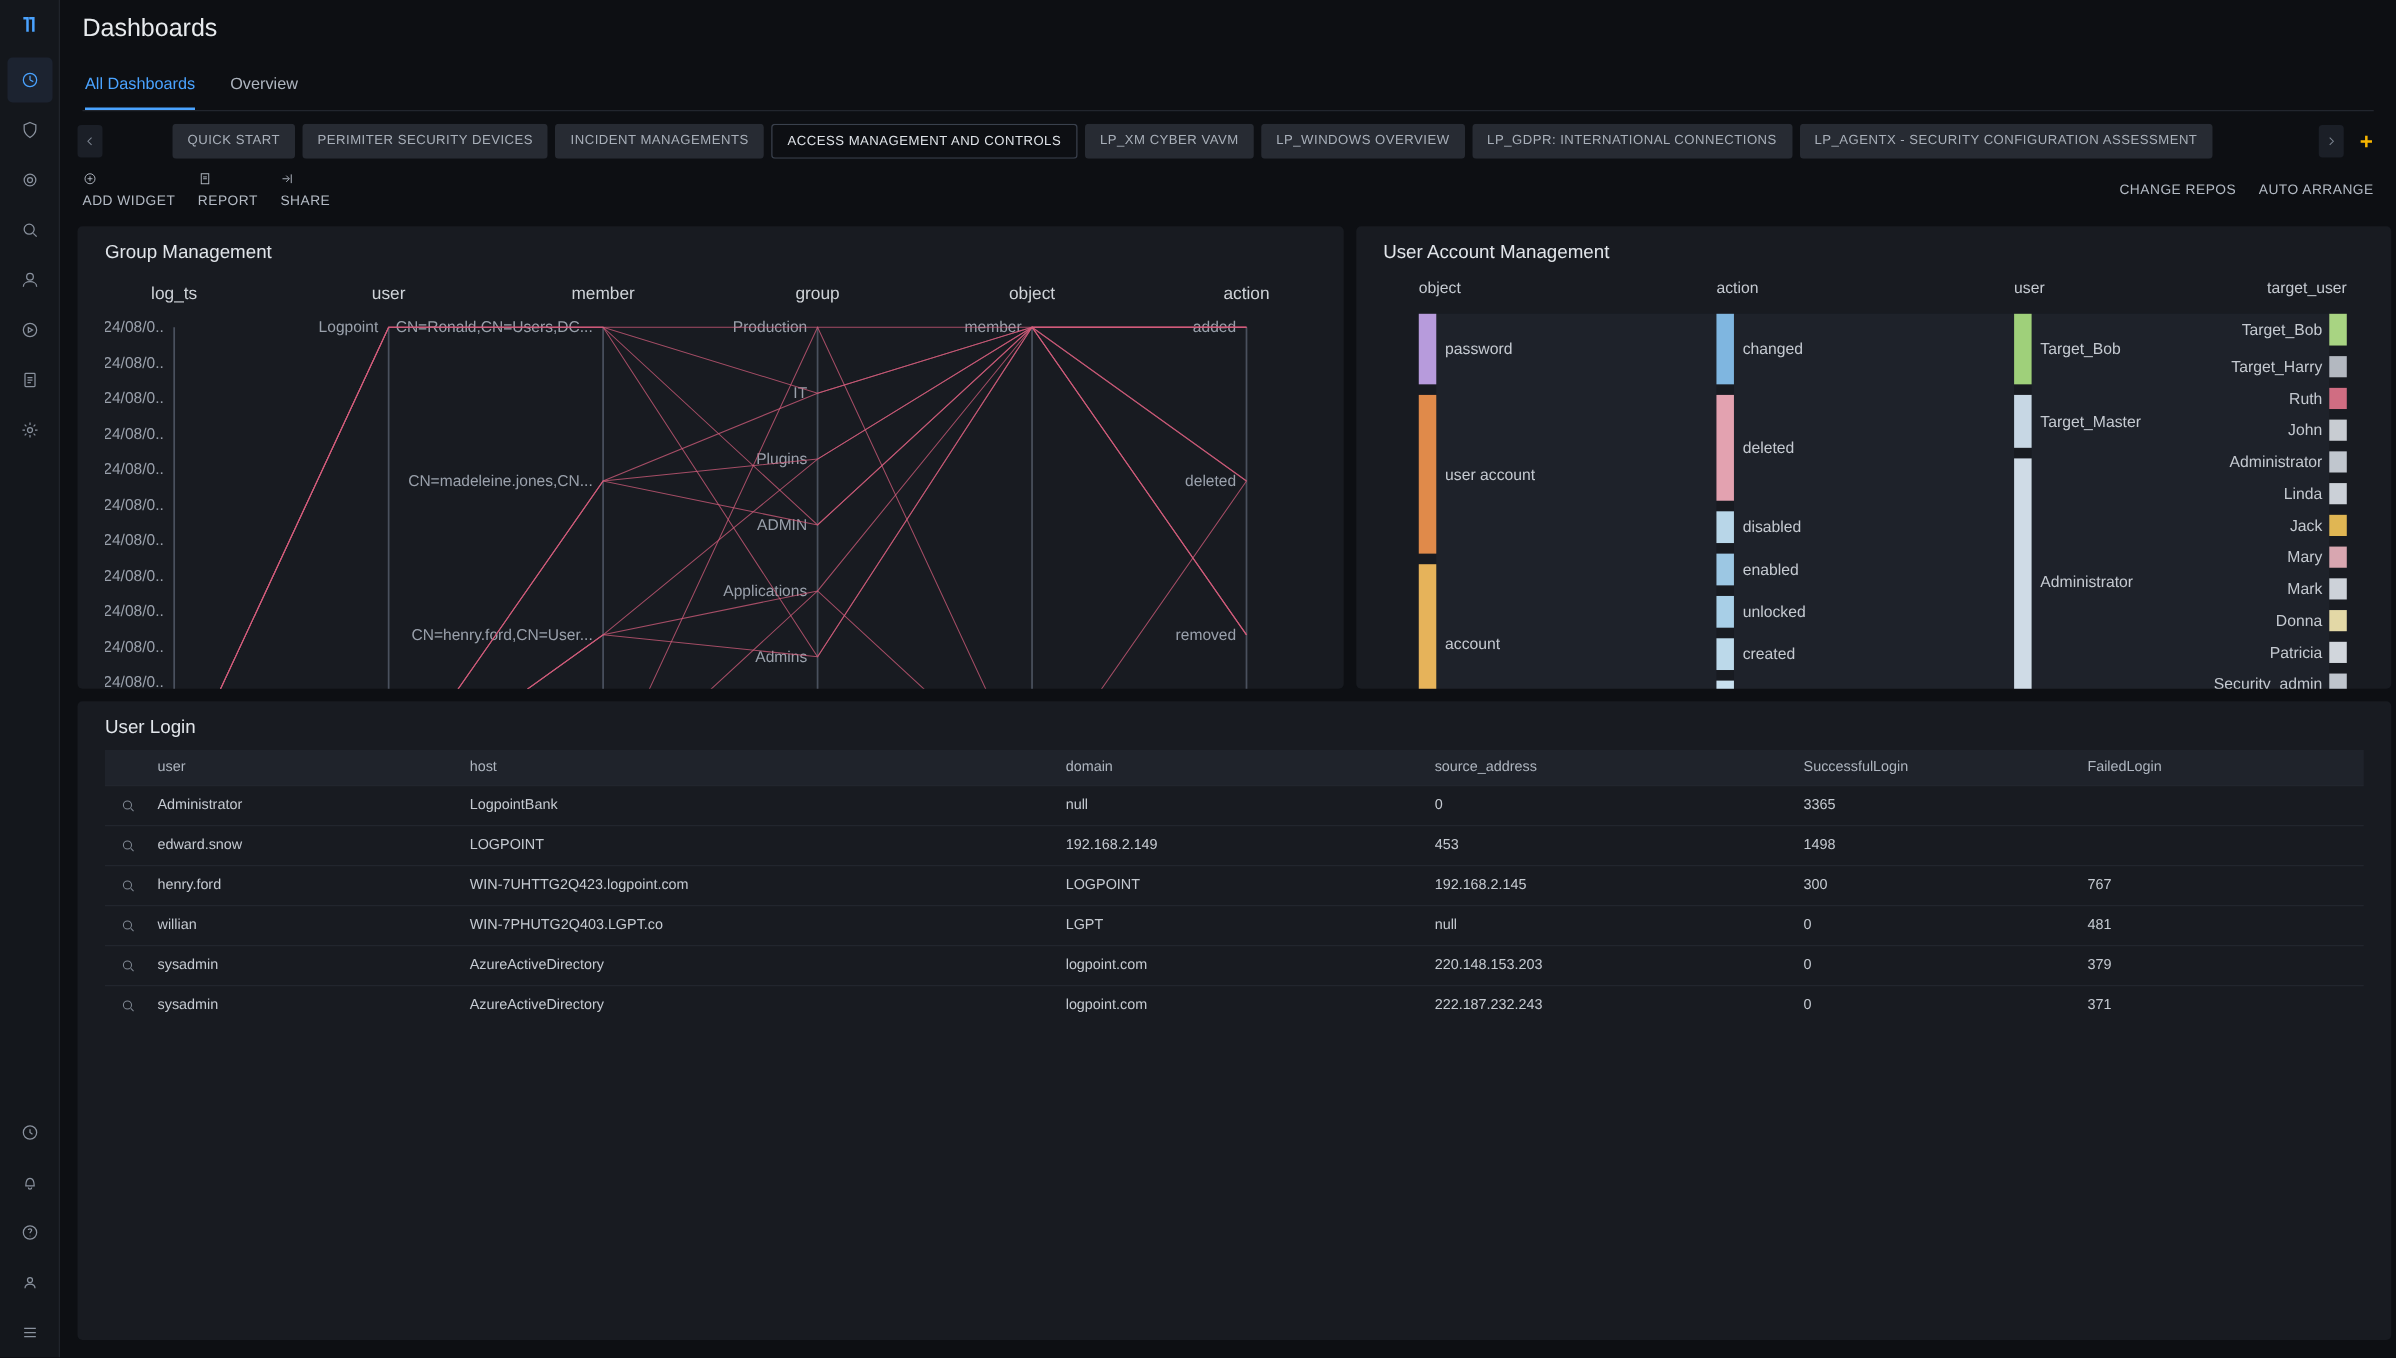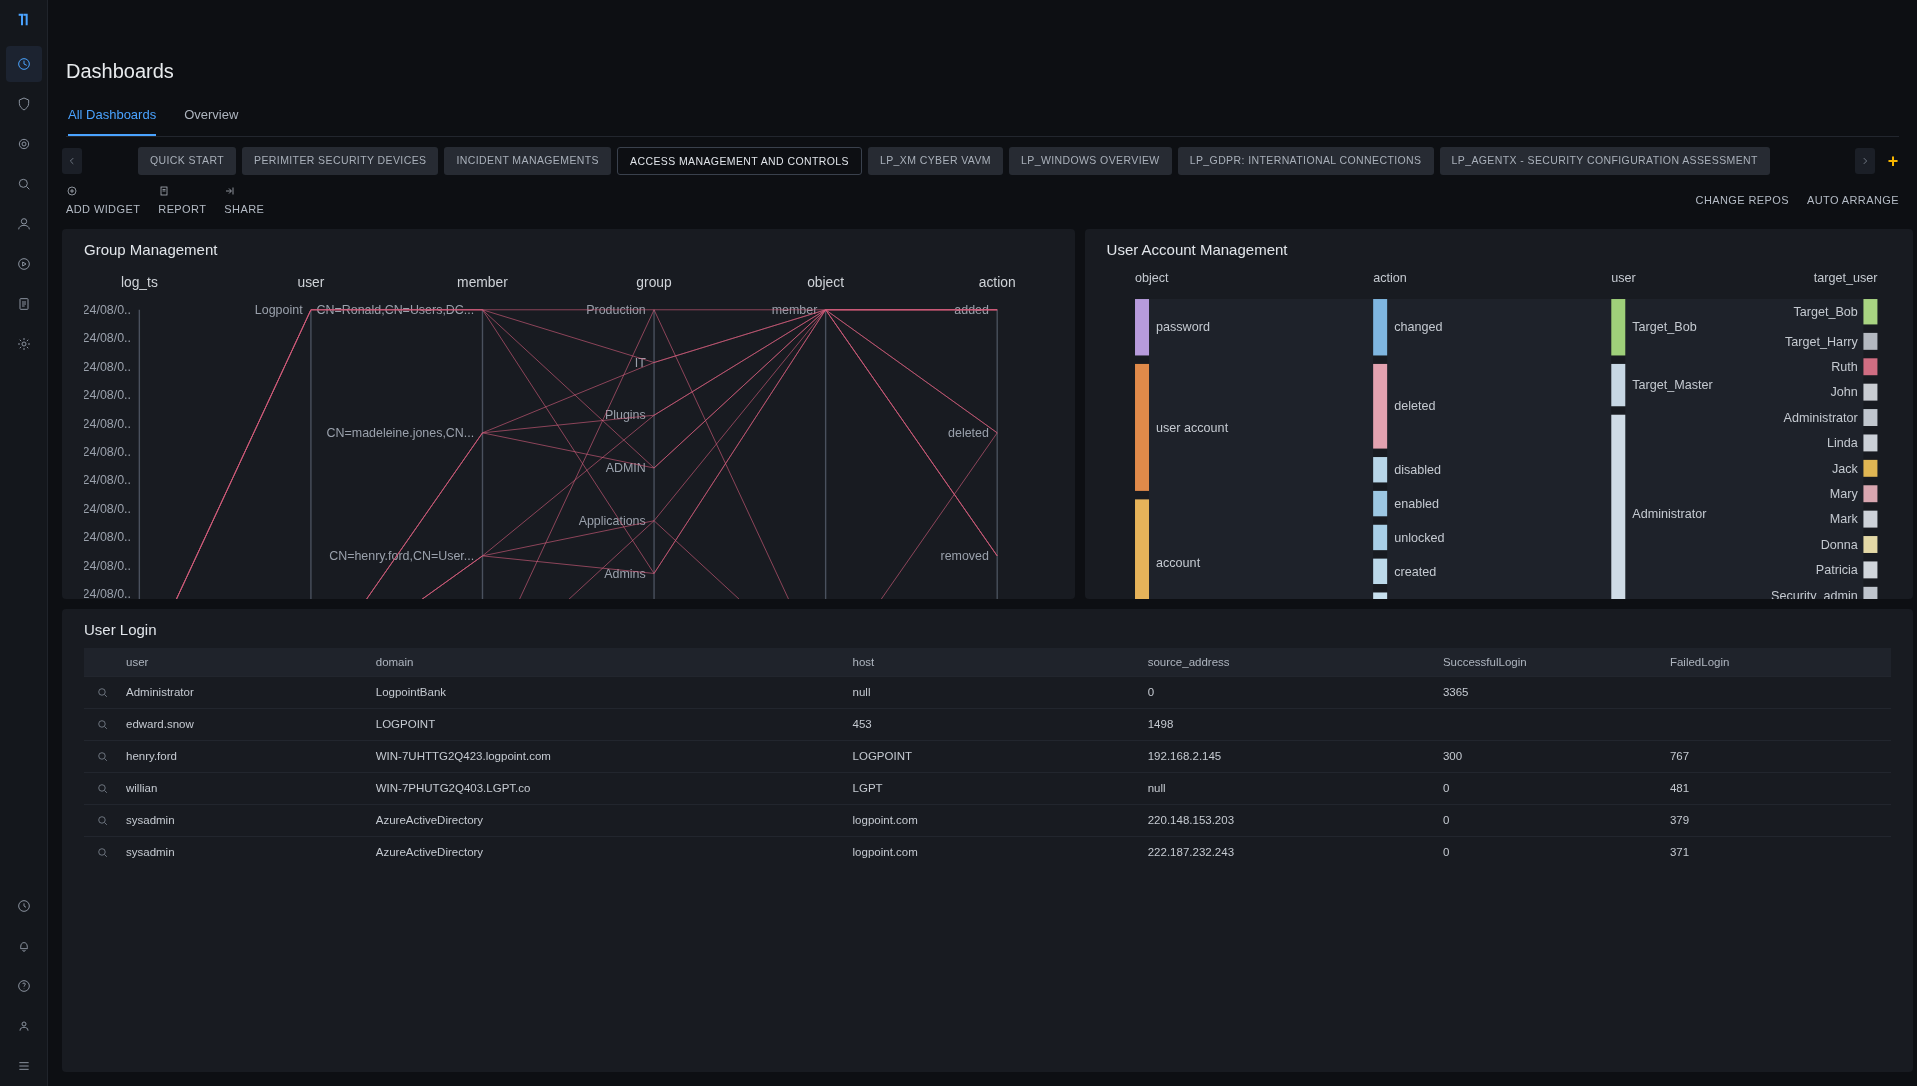--- a/index.html
+++ b/index.html
@@ -7,21 +7,21 @@
   .app { display: flex; height: 100%; }
   
   .leftrail { width: 48px; background: #14171c; display: flex; flex-direction: column; align-items: center; padding-top: 8px; border-right: 1px solid #20242b; }
   .leftrail .logo { width: 24px; height: 24px; margin-bottom: 12px; display:flex; align-items:center; justify-content:center; }
   .leftrail .rail-item { width: 36px; height: 36px; display:flex; align-items:center; justify-content:center; margin: 2px 0; border-radius: 4px; cursor:pointer; color:#8a929e; }
   .leftrail .rail-item.active { background:#1c2330; color:#4aa3ff; }
   .leftrail .rail-spacer { flex: 1 1 auto; }
   .leftrail svg { width:16px; height:16px; stroke:currentColor; fill:none; stroke-width:1.5; }
   
   .main { flex:1; display:flex; flex-direction:column; min-width:0; }
-  .topbar { padding: 12px 18px 0 18px; margin-top: 48px; }
+  .topbar { padding: 12px 18px 0 18px; }
   .page-title { font-size: 20px; font-weight: 500; color:#e8ebee; }
   .tabs { display:flex; gap: 28px; margin-top: 14px; border-bottom: 1px solid #22262e; padding: 0 2px; }
   .tab { padding: 10px 0 12px 0; color:#aeb5bf; cursor:pointer; font-size:13px; }
   .tab.active { color:#4aa3ff; border-bottom: 2px solid #4aa3ff; }
   
   .dashbar-row { display:flex; align-items:center; gap:8px; padding: 10px 14px 0 14px; }
   .chev { width:20px; height:26px; background:#1b1f27; color:#7d8591; display:flex; align-items:center; justify-content:center; border-radius:3px; cursor:pointer; }
   .dashstrip { flex:1; display:flex; gap:6px; overflow:hidden;padding-left:48px; }
   .dashchip { background:#272b33; color:#a9b0ba; font-size:10.5px; letter-spacing:.4px; padding:7px 12px; border-radius:3px; cursor:pointer; white-space:nowrap; }
   .dashchip.active { background:#0d0f13; color:#e0e4e9; border:1px solid #3a414d; }
@@ -346,22 +346,22 @@
             </svg>
         </div>
       </div>
 
       <div class="widget span2">
         <div class="widget-title">User Login</div>
         <div class="table" id="logintable">
             <div class="thead">
               <div></div>
               <div>user</div>
+              <div>host</div>
               <div>domain</div>
-              <div>host</div>
               <div>source_address</div>
               <div>SuccessfulLogin</div>
               <div>FailedLogin</div>
             </div>
             <div class="trow">
               <div class="qicon">
                 <svg viewBox="0 0 24 24">
                   <circle cx="11" cy="11" r="6"></circle>
                   <path d="M20 20 L16 16"></path>
                 </svg>
@@ -374,20 +374,21 @@
             </div>
             <div class="trow">
               <div class="qicon">
                 <svg viewBox="0 0 24 24">
                   <circle cx="11" cy="11" r="6"></circle>
                   <path d="M20 20 L16 16"></path>
                 </svg>
               </div>
               <div>edward.snow</div>
               <div>LOGPOINT</div>
+              <div>192.168.2.149</div>
               <div>453</div>
               <div>1498</div>
             </div>
             <div class="trow">
               <div class="qicon">
                 <svg viewBox="0 0 24 24">
                   <circle cx="11" cy="11" r="6"></circle>
                   <path d="M20 20 L16 16"></path>
                 </svg>
               </div>

